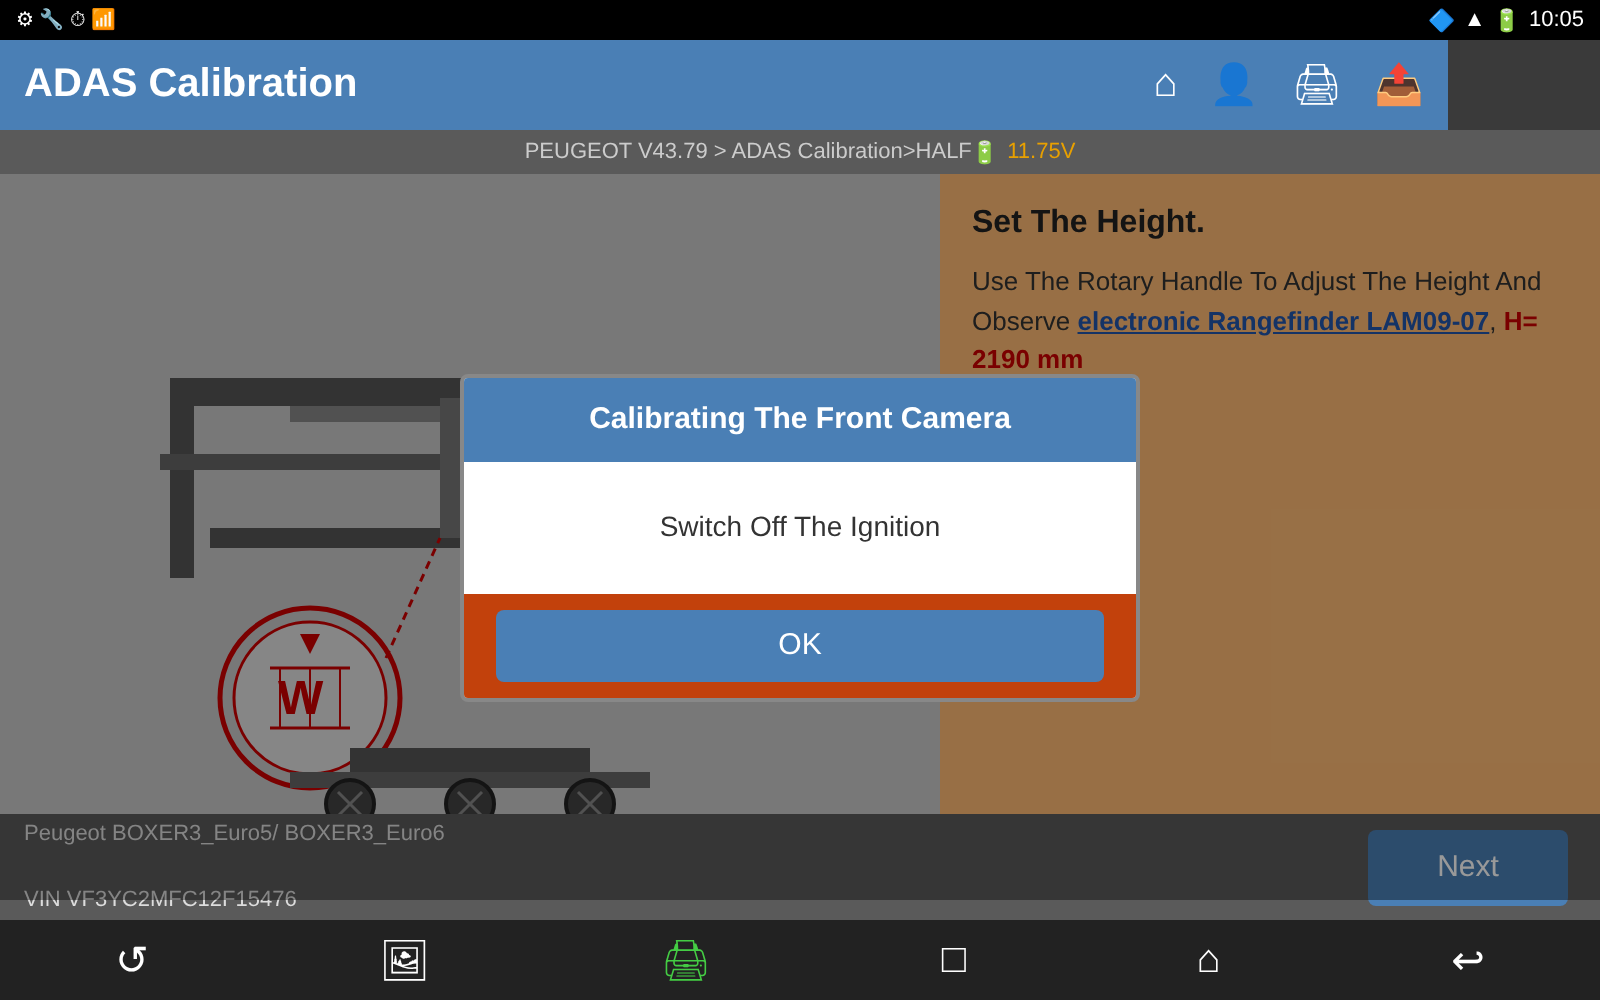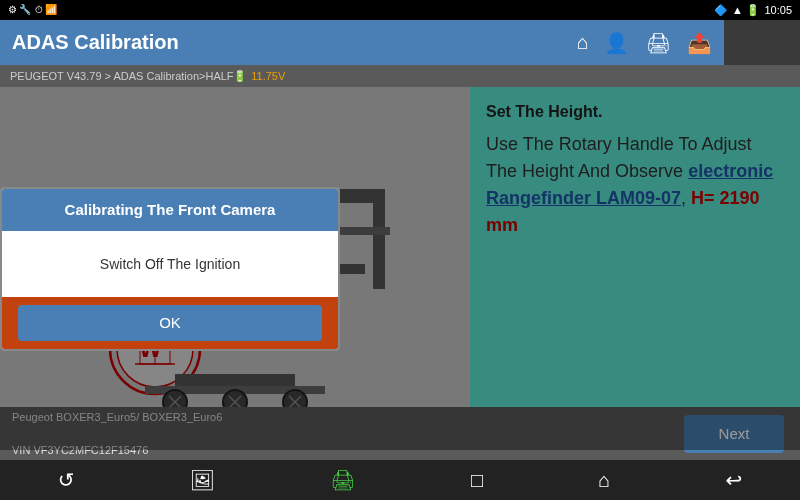--- a/index.html
+++ b/index.html
@@ -76,21 +76,21 @@
     
     .breadcrumb {
       position: absolute;
       top: 65px;
       left: 0;
       width: 800px;
       height: 22px;
       background: #5a5a5a;
       display: flex;
       align-items: center;
-      justify-content: flex-start;
+      justify-content: center;
       padding: 0 10px;
       z-index: 50;
     }
     .breadcrumb-text {
       color: #ccc;
       font-size: 11px;
     }
     .breadcrumb-voltage {
       color: #e8a000;
       font-size: 11px;
@@ -118,31 +118,31 @@
       position: relative;
       display: flex;
       align-items: center;
       justify-content: center;
     }
 
     
     .right-panel {
       width: 330px;
       height: 363px;
-      background: #5eead4;
+      background: #fdba74;
       padding: 16px;
     }
     .instruction-title {
       font-size: 16px;
       font-weight: bold;
       color: #222;
       margin-bottom: 10px;
     }
     .instruction-text {
-      font-size: 18px;
+      font-size: 13px;
       color: #333;
       line-height: 1.5;
     }
     .highlight-link {
       color: #2255aa;
       text-decoration: underline;
       font-weight: bold;
     }
     .highlight-red {
       color: #cc0000;
@@ -223,21 +223,21 @@
     .modal-overlay {
       position: absolute;
       top: 87px;
       left: 0;
       width: 800px;
       height: 363px;
       background: rgba(0,0,0,0.4);
       z-index: 200;
       display: flex;
       align-items: center;
-      justify-content: flex-start;
+      justify-content: center;
     }
     .modal {
       width: 340px;
       background: #f0f0f0;
       border-radius: 4px;
       overflow: hidden;
       border: 2px solid #888;
     }
     .modal-header {
       background: #4a7fb5;

